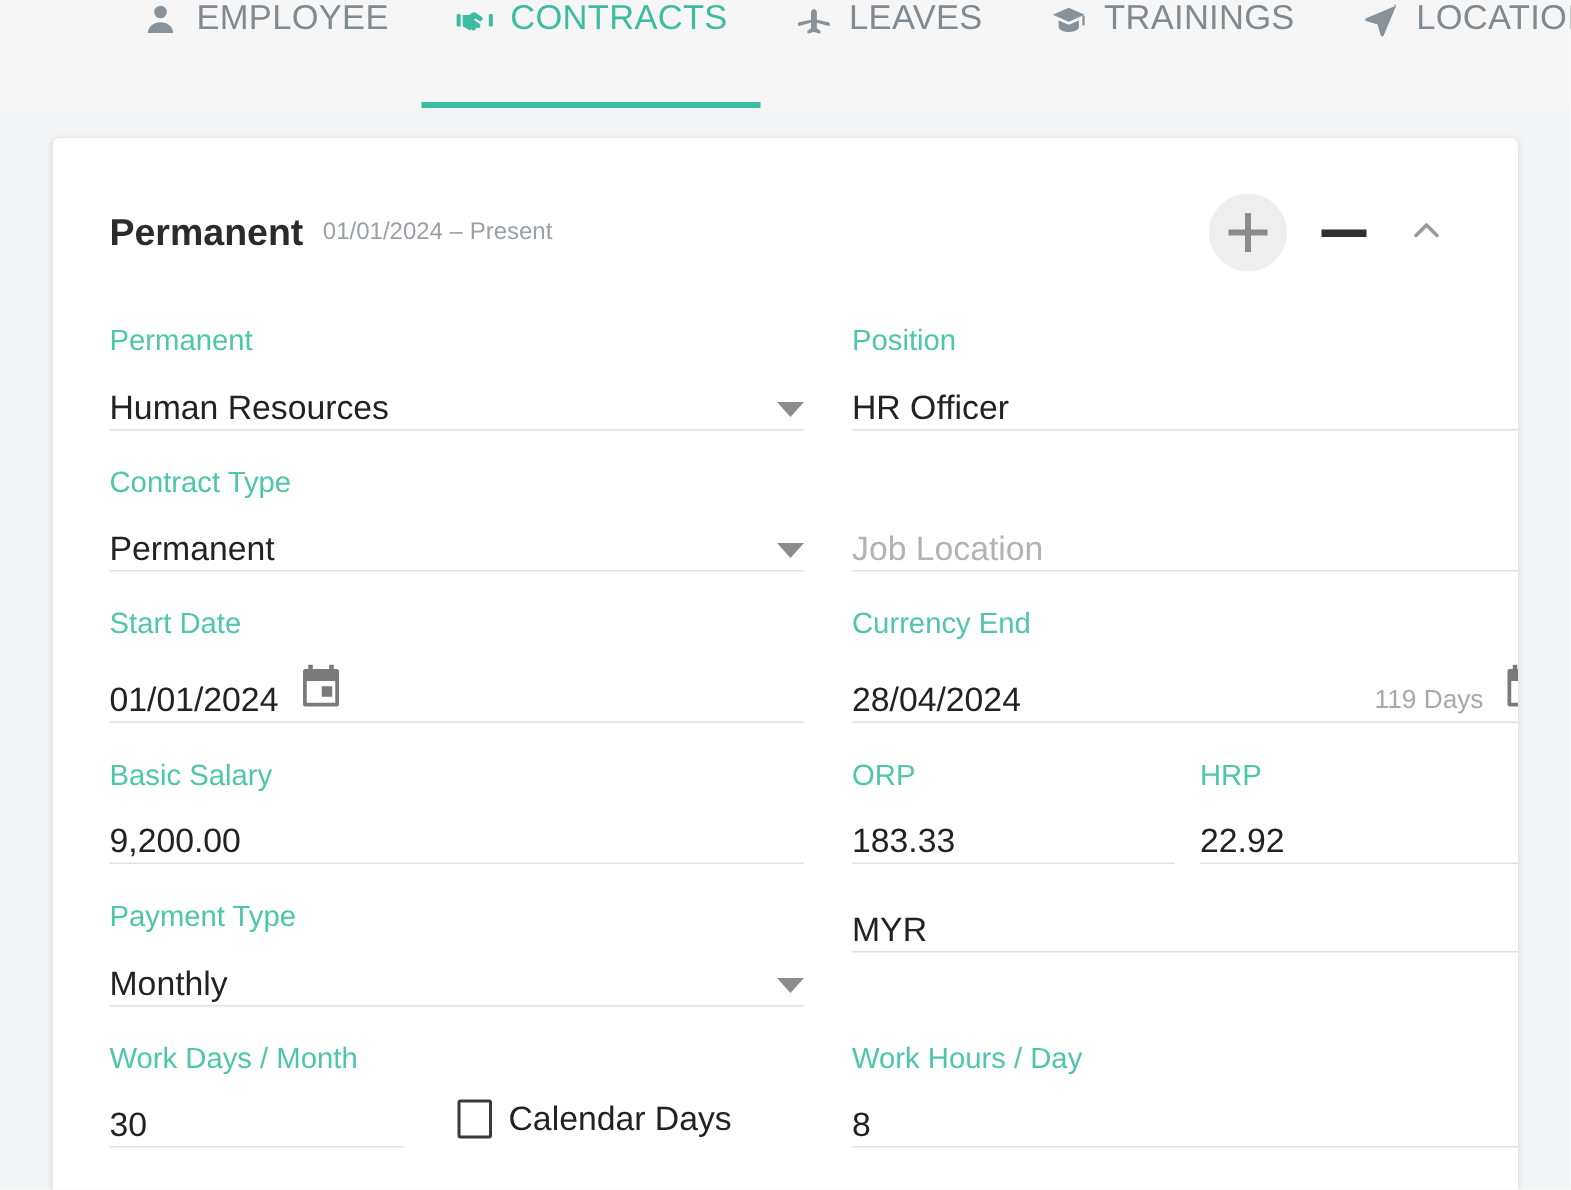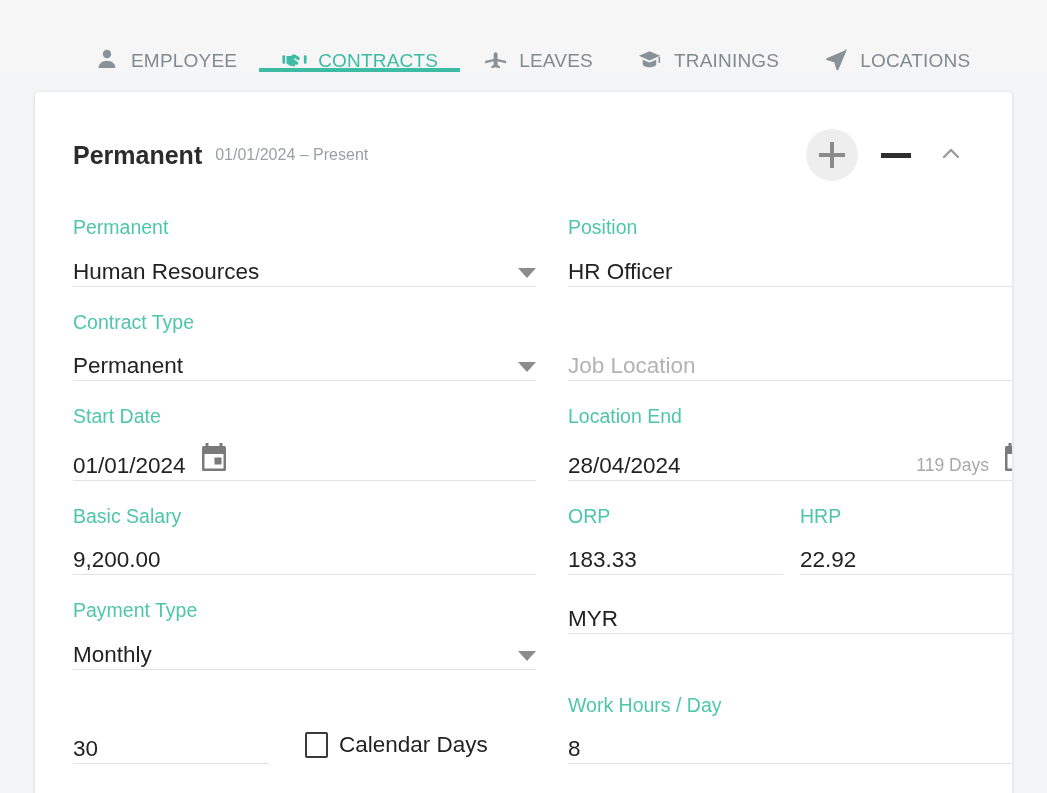--- a/index.html
+++ b/index.html
@@ -20,27 +20,27 @@
     height: 72px;
     background: #f6f6f6;
     display: flex;
     align-items: flex-start;
     padding-left: 72px;
     box-sizing: border-box;
   }
   .tab {
     position: relative;
     display: flex;
-    align-items: flex-end;
+    align-items: flex-start;
     gap: 11px;
     height: 72px;
     padding: 0 22px;
     box-sizing: border-box;
     color: #808a91;
-    font-size: 19px;
+    font-size: 23px;
     letter-spacing: 0.2px;
     cursor: pointer;
     user-select: none;
   }
   .tab .tab-label { line-height: 1; padding-bottom: 2px; }
   .tab.active { color: #3dbca4; }
   .tab.active::after {
     content: "";
     position: absolute;
     left: 0; right: 0; bottom: 0;
@@ -374,21 +374,21 @@
                 <rect x="2" y="3" width="24" height="25" rx="1.5" fill="#7a7a7a"></rect>
                 <rect x="4.5" y="11" width="19" height="14.5" fill="#ffffff"></rect>
                 <rect x="14.5" y="14.5" width="7" height="7" fill="#7a7a7a"></rect>
               </svg>
             </span>
           </div>
         </div>
       </div>
       <div class="col-right">
         <div class="field">
-          <div class="field-label">Location End</div>
+          <div class="field-label">Currency End</div>
           <div class="field-control">
             <span class="field-value">28/04/2024</span>
             <span class="field-suffix">119 Days</span>
             <span class="cal-icon">
               <svg width="28" height="30" viewBox="0 0 28 30">
                 <rect x="5.5" y="0" width="3" height="5" fill="#7a7a7a"></rect>
                 <rect x="19.5" y="0" width="3" height="5" fill="#7a7a7a"></rect>
                 <rect x="2" y="3" width="24" height="25" rx="1.5" fill="#7a7a7a"></rect>
                 <rect x="4.5" y="11" width="19" height="14.5" fill="#ffffff"></rect>
                 <rect x="14.5" y="14.5" width="7" height="7" fill="#7a7a7a"></rect>
@@ -442,20 +442,21 @@
             <span class="field-value">MYR</span>
 
           </div>
         </div>
       </div>
     </div>
 
     <div class="row">
       <div class="col-left" style="display:flex; align-items:flex-end;">
         <div class="field inline-number">
+          <div class="field-label">Work Days / Month</div>
           <div class="field-control">
             <span class="field-value">30</span>
           </div>
         </div>
         <div class="checkbox-wrap">
           <span class="checkbox-box"></span>
           <span class="checkbox-label">Calendar Days</span>
         </div>
       </div>
       <div class="col-right">

